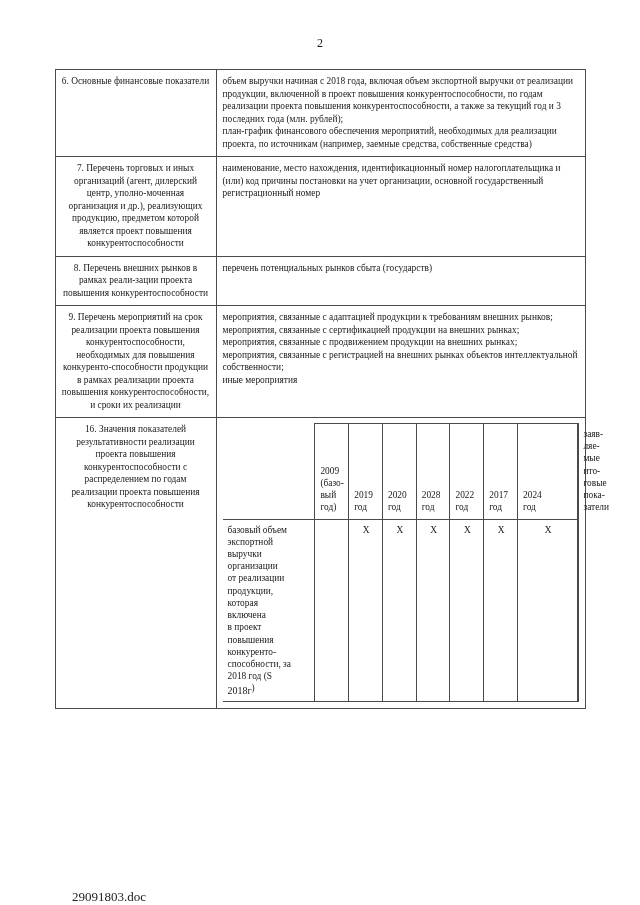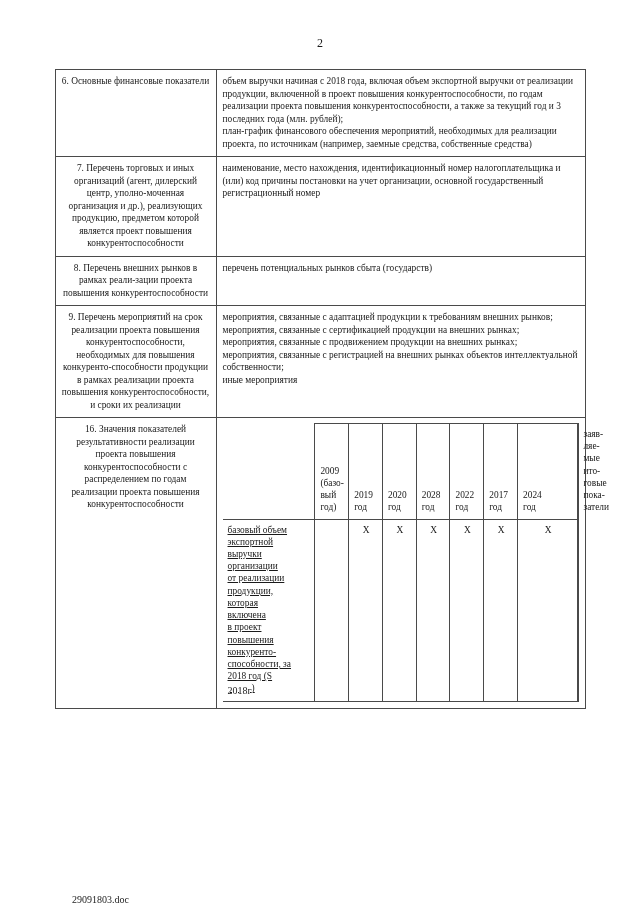--- a/index.html
+++ b/index.html
@@ -79,21 +79,21 @@
     vertical-align: top;
     font-size: 9.4px;
   }
   .cell-blank {
     border: 1px solid #4a4a4a;
   }
   .footer-file {
     position: absolute;
     left: 72px;
     bottom: 36px;
-    font-size: 10px;
+    font-size: 13px;
     color: #222;
     font-family: "Liberation Serif", serif;
   }
   .sub {
     font-size: 10px;
     vertical-align: sub;
   }
   td.inner-host {
     padding: 0;
     border: none;
@@ -201,21 +201,21 @@
                     <span class="cell-text">заяв-
 ляе-
 мые
 ито-
 говые
 пока-
 затели</span>
                   </td>
               </tr>
               <tr>
-                <td style="border-left:none;text-decoration:underline;"><span class="cell-text">базовый объем
+                <td style="border-left:none;"><span class="cell-text">базовый объем
 экспортной
 выручки
 организации
 от реализации
 продукции,
 которая
 включена
 в проект
 повышения
 конкуренто-

